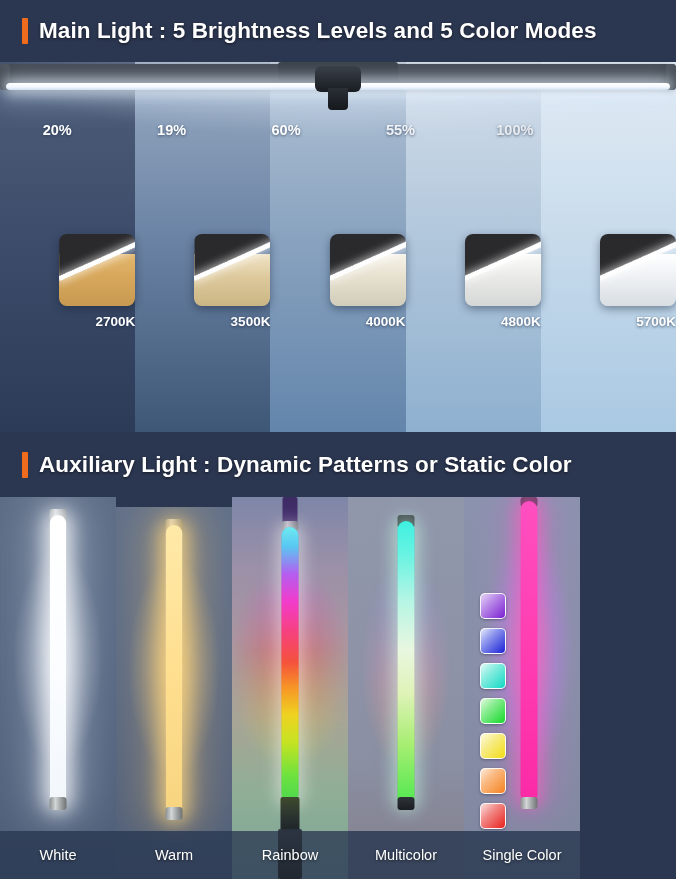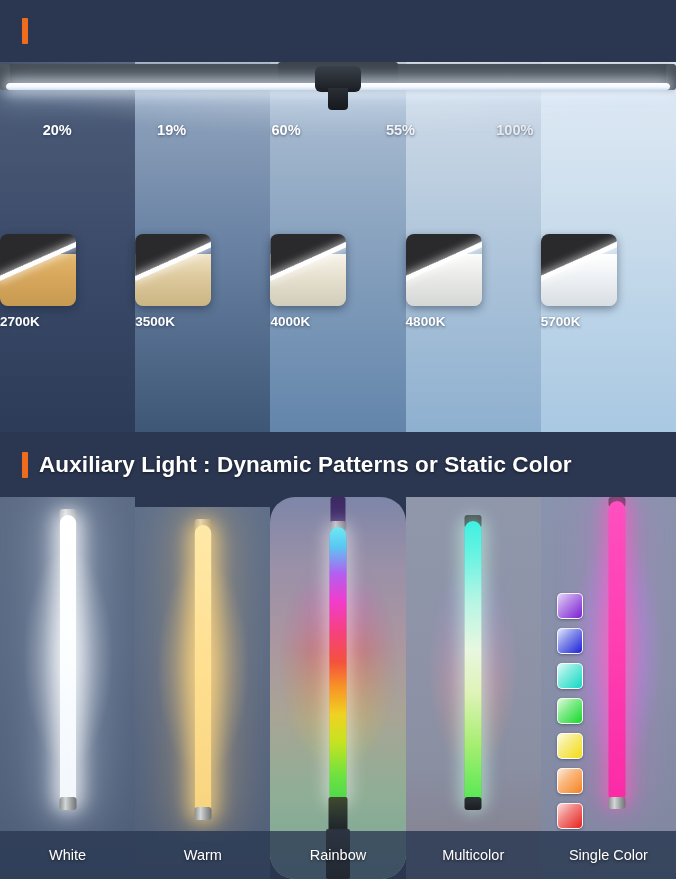--- a/index.html
+++ b/index.html
@@ -51,34 +51,34 @@
 
   
   .pct-row{position:absolute;left:0;top:60px;width:572px;display:flex;z-index:14;}
   .pct{flex:1 1 0;text-align:center;font-size:14.5px;font-weight:bold;color:#ffffff;
        text-shadow:0 1px 3px rgba(30,45,70,.65);}
   .pct.dim{color:rgba(255,255,255,.88);}
   .pct.dimmer{color:rgba(255,255,255,.80);}
 
   
   .cct-row{position:absolute;left:0;top:172px;width:676px;display:flex;z-index:14;}
-  .cct-cell{flex:1 1 0;display:flex;flex-direction:column;align-items:flex-start;}
+  .cct-cell{flex:1 1 0;display:flex;flex-direction:column;align-items:flex-end;}
   .cct-card{width:76px;height:72px;border-radius:8px;position:relative;overflow:hidden;
             box-shadow:0 3px 8px rgba(20,30,50,.45);}
   .cct-dark{position:absolute;inset:0;background:#2a2a2c;
     clip-path:polygon(0 0,100% 0,100% 10%,0 62%);}
   .cct-strip{position:absolute;left:-6%;top:34%;width:118%;height:5px;
     background:linear-gradient(to right,#fdfdfd,#ffffff);
     transform:rotate(-24deg);box-shadow:0 0 8px 2px rgba(255,255,255,.6);}
   .cct-glow{position:absolute;left:0;right:0;bottom:0;height:72%;}
   .cct-label{margin-top:8px;font-size:13.5px;font-weight:bold;color:#fff;
              text-shadow:0 1px 3px rgba(25,40,65,.7);}
 
   
-  #aux-section{position:absolute;left:0;top:497px;width:676px;height:382px;overflow:hidden;display:flex;}
+  #aux-section{position:absolute;left:0;top:497px;width:580px;height:382px;overflow:hidden;display:flex;}
   .aux-cell{flex:1 1 0;position:relative;overflow:hidden;}
   .aux-scene{position:absolute;left:0;top:0;right:0;height:334px;overflow:hidden;}
   .aux-labelband{position:absolute;left:0;right:0;bottom:0;height:48px;
                  display:flex;align-items:center;justify-content:center;
                  background:rgba(46,60,85,.88);}
   .aux-label{font-size:14.5px;color:#fff;text-shadow:0 1px 3px rgba(0,0,0,.55);}
 
   
   .tube{position:absolute;left:50%;transform:translateX(-50%);width:17px;border-radius:9px;}
   .cap{position:absolute;left:50%;transform:translateX(-50%);width:17px;height:13px;
@@ -90,20 +90,21 @@
   .swatch{width:24px;height:24px;border-radius:5px;border:1.5px solid rgba(255,255,255,.92);
           box-shadow:0 1px 3px rgba(20,30,50,.4);}
 </style>
 </head>
 <body>
 
 <div id="page">
 
   <div class="section-header" id="header-main">
     <div class="accent-bar" style="background: rgb(239, 108, 31);"></div>
+    <div class="section-title">Main Light  : 5 Brightness Levels and 5 Color Modes</div>
   </div>
 
   <div id="main-section">
 
     <div class="bright-bands">
       <div class="bband b1"></div>
       <div class="bband b2"></div>
       <div class="bband b3"></div>
       <div class="bband b4"></div>
       <div class="bband b5"></div>
@@ -202,21 +203,21 @@
         <div class="tube" style="top:18px;height:292px;
              background:linear-gradient(to bottom,#ffe9a8,#ffdf90 50%,#f7d47f 100%);
              box-shadow:0 0 18px 6px rgba(255,216,130,.75),0 0 46px 20px rgba(255,200,110,.35);"></div>
         <div class="cap" style="top:300px;"></div>
       </div>
       <div class="aux-labelband">
         <span class="aux-label">Warm</span>
       </div>
     </div>
 
-    <div class="aux-cell" style="background:linear-gradient(to bottom,#7e86a8 0%,#9a90a8 18%,#ab96a0 38%,#a8a595 58%,#8fae95 78%,#7ba69a 100%);border-radius:25px;">
+    <div class="aux-cell" style="background:linear-gradient(to bottom,#7e86a8 0%,#9a90a8 18%,#ab96a0 38%,#a8a595 58%,#8fae95 78%,#7ba69a 100%);">
       <div class="aux-scene">
         <div class="halo" style="top:0;width:175px;height:334px;opacity:.95;
              background:linear-gradient(to bottom,rgba(150,90,220,.55),rgba(90,210,225,.5) 14%,rgba(235,70,200,.5) 30%,rgba(240,70,70,.5) 46%,rgba(245,150,50,.5) 60%,rgba(235,225,60,.5) 74%,rgba(90,225,90,.55) 92%);
              -webkit-mask-image:radial-gradient(ellipse 80px 150px at 50% 50%,#000 8%,transparent 74%);
              mask-image:radial-gradient(ellipse 80px 150px at 50% 50%,#000 8%,transparent 74%);"></div>
         <div class="tube" style="top:0;height:34px;width:15px;border-radius:2px;
              background:linear-gradient(to bottom,#3c2a63,#4a3475);"></div>
         <div class="cap" style="top:24px;height:10px;opacity:.8;"></div>
         <div class="tube" style="top:30px;height:276px;
              background:linear-gradient(to bottom,#6ee9f0 0%,#59c8f2 7%,#b45ef0 17%,#f23ccb 27%,#f6417e 38%,#f4523c 49%,#f79426 58%,#efd221 68%,#c5e321 78%,#6ee23f 90%,#4ad84f 100%);

